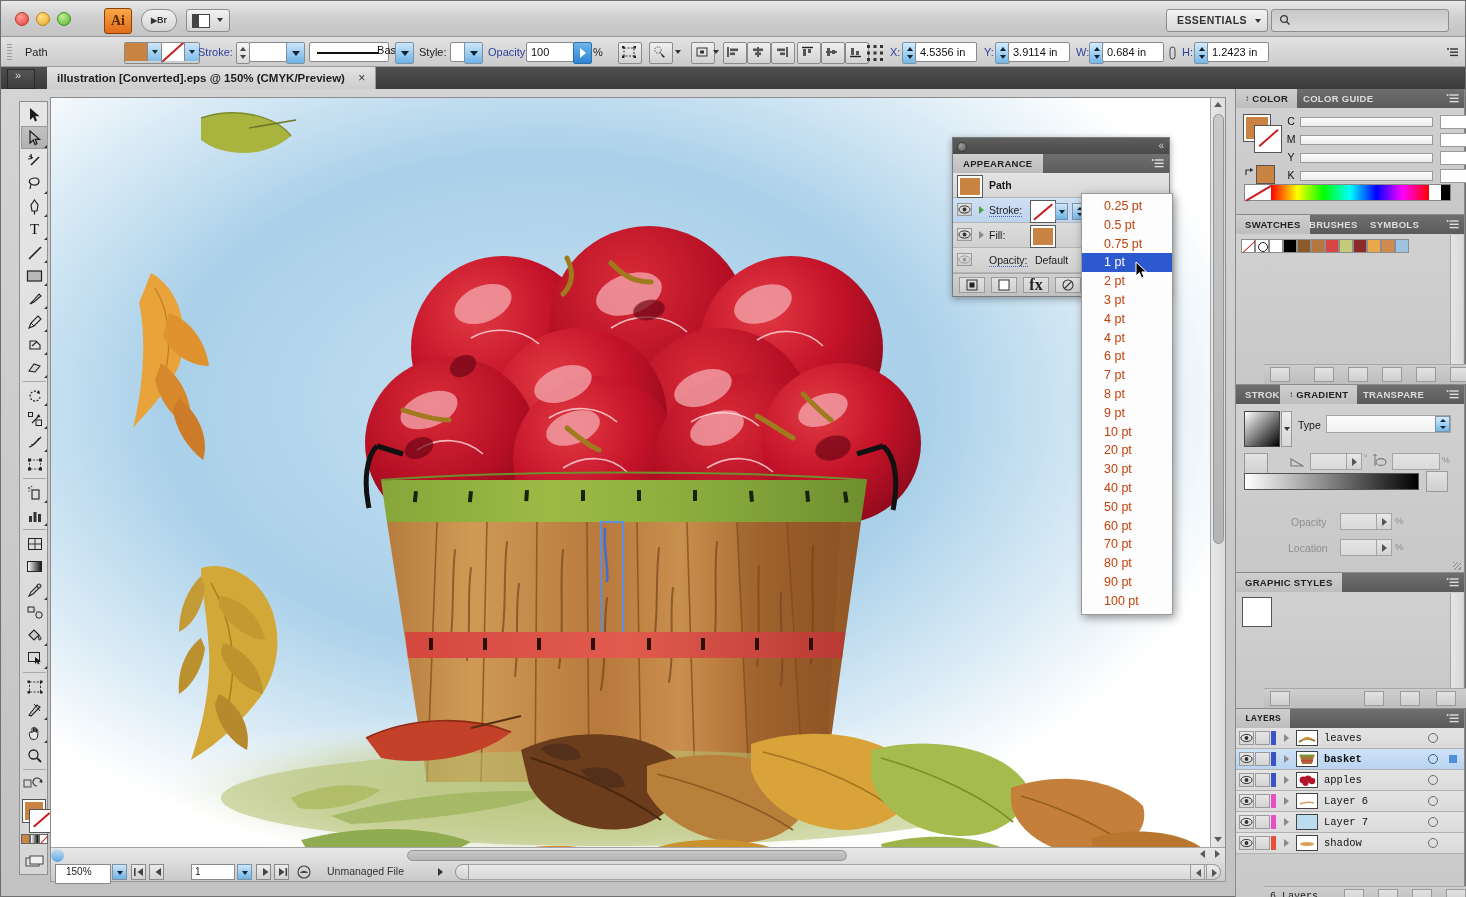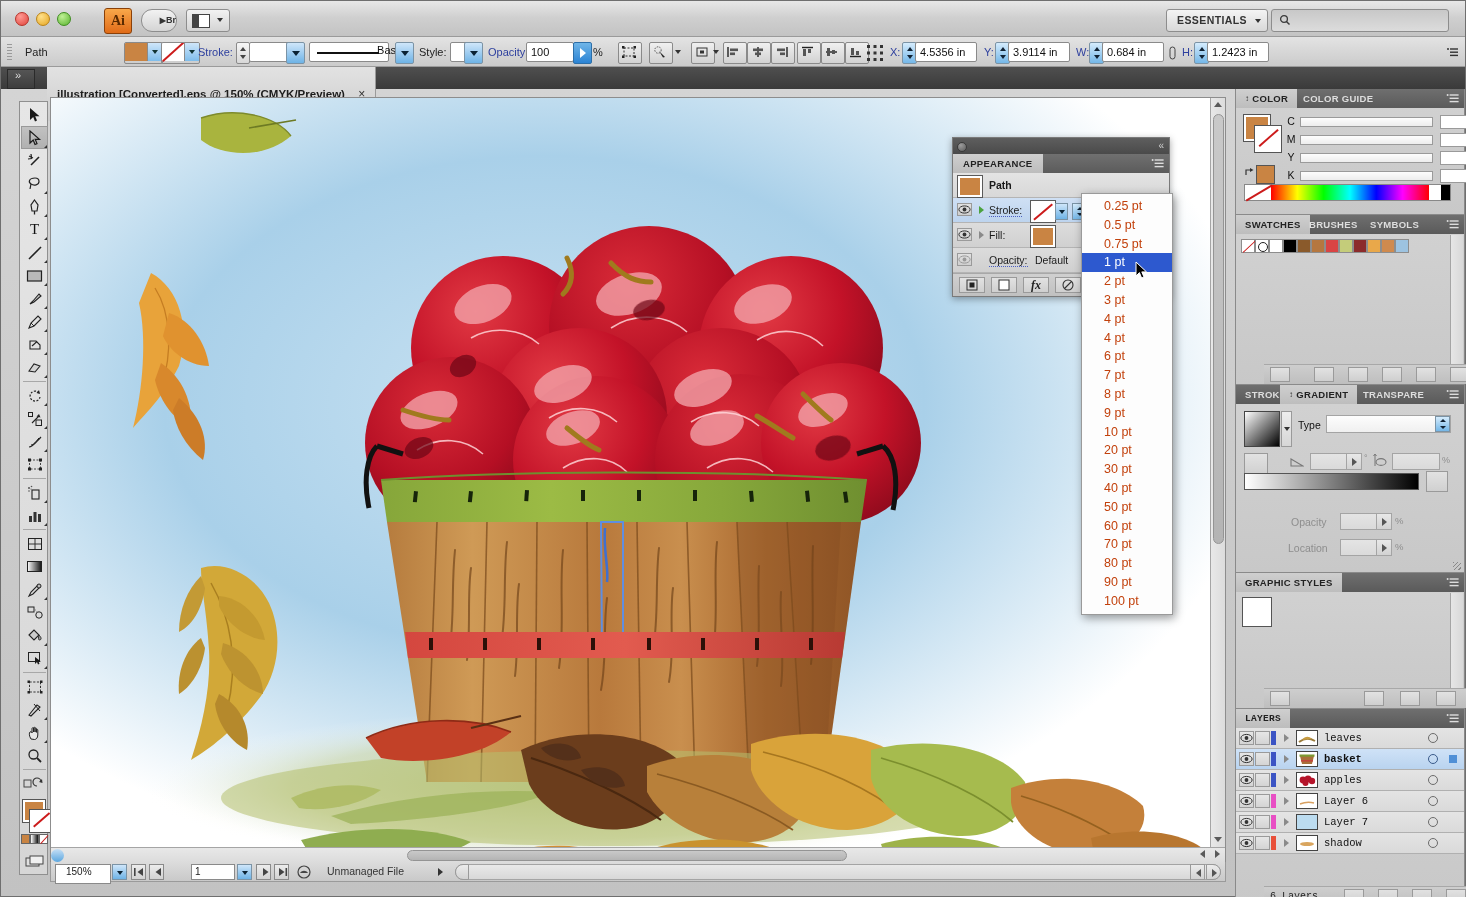--- a/index.html
+++ b/index.html
@@ -22,21 +22,21 @@
   .tl{width:14px;height:14px;border-radius:50%;box-sizing:border-box;}
   .tl.r{background:radial-gradient(circle at 35% 30%,#ff9a94,#e0443b);border:1px solid #b53229;}
   .tl.y{background:radial-gradient(circle at 35% 30%,#ffe08a,#e5a623);border:1px solid #bb8316;}
   .tl.g{background:radial-gradient(circle at 35% 30%,#bff095,#59b32e);border:1px solid #3f8d20;}
   .ailogo{position:absolute;left:103px;top:7px;width:26px;height:24px;
     background:linear-gradient(#f9a84a,#e06b18);border:1px solid #8a4008;border-radius:3px;
     color:#5a2a00;font-weight:bold;font-size:14px;text-align:center;line-height:23px;
     font-family:"Liberation Serif",serif;}
   .brbtn{position:absolute;left:140px;top:8px;width:34px;height:21px;
     background:linear-gradient(#f2f2f2,#d4d4d4);border:1px solid #8d8d8d;border-radius:11px;
-    font-size:9px;color:#333;text-align:right;line-height:20px;font-weight:bold;}
+    font-size:9px;color:#333;text-align:center;line-height:20px;font-weight:bold;}
   .arrbtn{position:absolute;left:185px;top:8px;width:42px;height:21px;
     background:linear-gradient(#f2f2f2,#d4d4d4);border:1px solid #8d8d8d;border-radius:3px;}
   .arrbtn .sq{position:absolute;left:5px;top:4px;width:16px;height:12px;
     border:1px solid #444;background:#fff;}
   .arrbtn .sq:after{content:"";position:absolute;left:0;top:0;width:6px;height:12px;background:#444;}
   .arrbtn .cv{position:absolute;right:6px;top:8px;border-left:3.5px solid transparent;
     border-right:3.5px solid transparent;border-top:4px solid #333;}
   .essentials{position:absolute;right:197px;top:8px;height:21px;padding:0 20px 0 10px;
     background:linear-gradient(#f4f4f4,#d8d8d8);border:1px solid #8d8d8d;border-radius:3px;
     font-size:10.5px;font-weight:bold;color:#333;line-height:21px;letter-spacing:.4px;}
@@ -95,21 +95,21 @@
     background:linear-gradient(#f0f0f0,#d2d2d2);border:1px solid #8a8a8a;border-radius:2px;}
   .cb-arrow{position:absolute;top:13px;border-left:3.5px solid transparent;
     border-right:3.5px solid transparent;border-top:4px solid #333;}
 
   
   .tabbar{position:absolute;left:0;top:66px;width:100%;height:22px;
     background:linear-gradient(#4f4f4f,#3a3a3a);}
   .lpanel-tog{position:absolute;left:6px;top:2px;width:26px;height:18px;
     background:linear-gradient(#555,#3d3d3d);border:1px solid #2a2a2a;}
   .lpanel-tog:after{content:"\00BB";color:#ddd;font-size:11px;position:absolute;left:7px;top:-1px;}
-  .doctab{position:absolute;left:46px;top:0;height:22px;padding:16px 10px;
+  .doctab{position:absolute;left:46px;top:0;height:22px;padding:0 10px;
     background:linear-gradient(#e2e2e2,#cdcdcd);border-right:1px solid #9a9a9a;
     font-size:11.5px;font-weight:bold;color:#1c1c1c;line-height:22px;}
   .doctab .x{display:inline-block;margin-left:10px;font-weight:normal;font-size:12px;color:#333;}
 
   
   .toolbar{position:absolute;left:18px;top:100px;width:29px;
     background:linear-gradient(#e6e6e6,#d6d6d6);border:1px solid #8f8f8f;
     box-sizing:border-box;padding:1px;}
   .tool{width:27px;height:23px;position:relative;box-sizing:border-box;
     display:flex;align-items:center;justify-content:center;}
@@ -1081,21 +1081,21 @@
             <rect x="1" y="1" width="10" height="10" fill="none" stroke="#333" stroke-width="1"></rect>
             <rect x="3.5" y="3.5" width="5" height="5" fill="#222"></rect>
           </svg>
       </div>
       <div class="ap-fbtn" style="left:38px;">
         <svg width="12" height="12" viewBox="0 0 12 12" style="margin:1px auto 0;">
             <rect x="1" y="1" width="10" height="10" fill="#fff" stroke="#333" stroke-width="1"></rect>
           </svg>
       </div>
       <div class="ap-fbtn" style="left:70px;">
-        <span style="font-family:'Liberation Serif',serif;font-style:italic;font-weight:bold;font-size:12px;">fx</span>
+        <span style="font-family:'Liberation Serif',serif;font-weight:bold;font-size:16px;">fx</span>
       </div>
       <div class="ap-fbtn" style="left:102px;">
         <svg width="12" height="12" viewBox="0 0 12 12" style="margin:1px auto 0;">
             <circle cx="6" cy="6" r="5" fill="none" stroke="#333" stroke-width="1.1"></circle>
             <line x1="2.5" y1="9.5" x2="9.5" y2="2.5" stroke="#333" stroke-width="1.1"></line>
           </svg>
       </div>
       <div class="ap-fbtn" style="left:134px;"></div>
       <div class="ap-fbtn" style="left:166px;"></div>
     </div>

